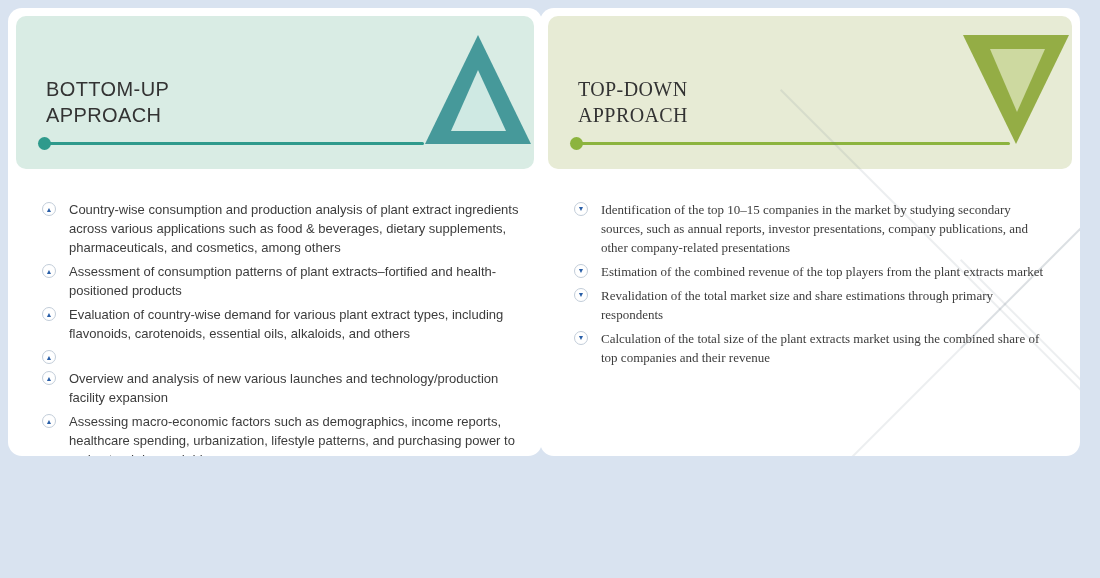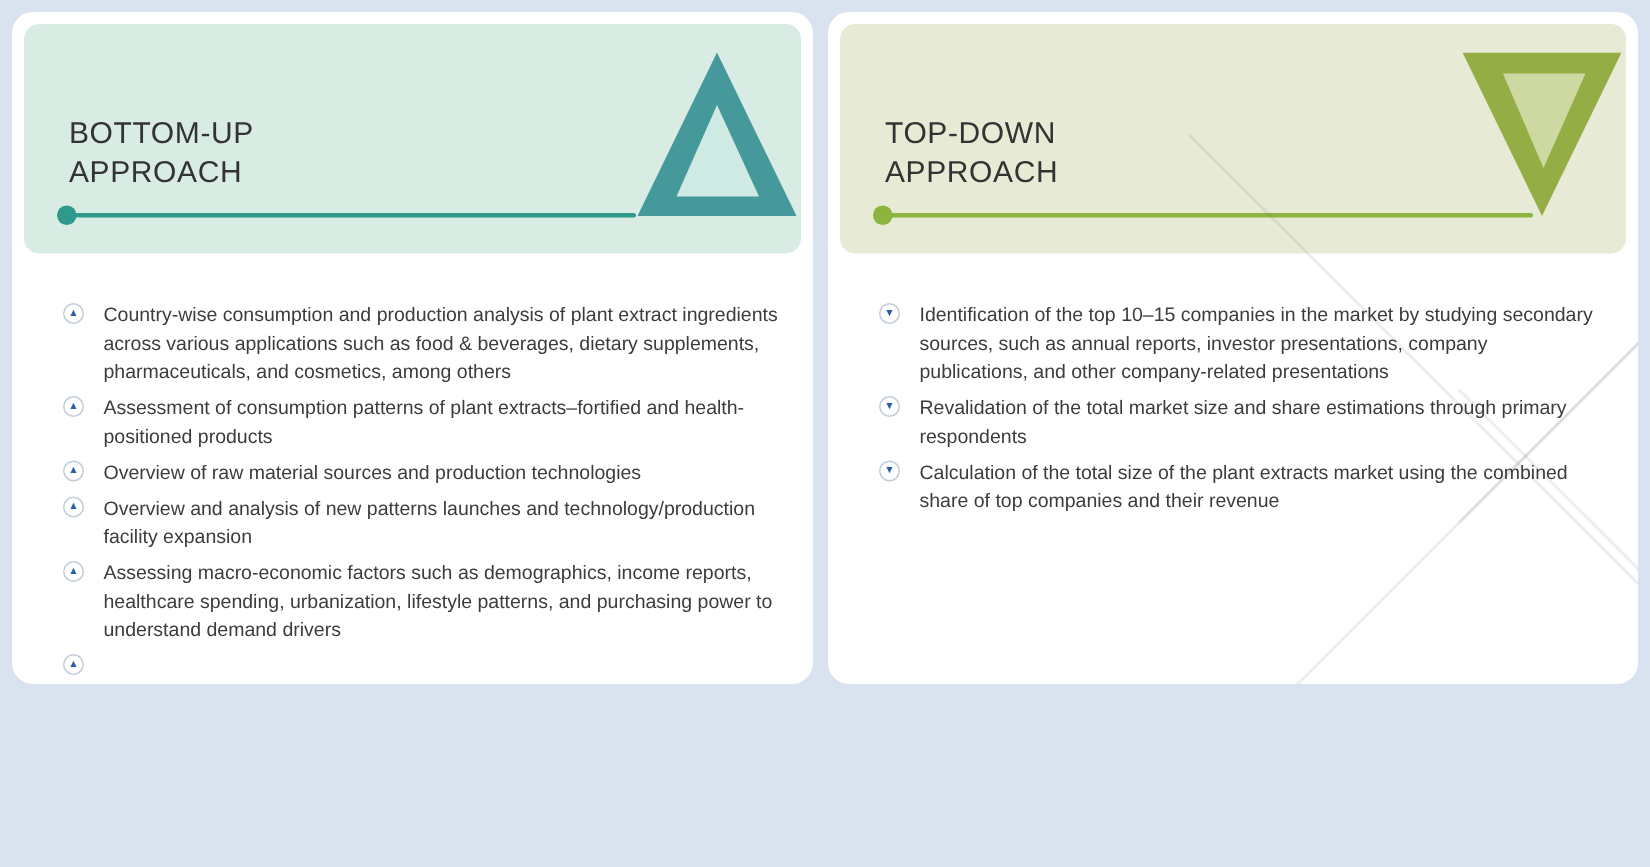--- a/index.html
+++ b/index.html
@@ -18,21 +18,21 @@
   }
   .card {
     position: absolute;
     top: 8px;
     bottom: 8px;
     background: var(--card-bg, #ffffff);
     border-radius: 14px;
     overflow: hidden;
   }
   .card.left  { left: 8px;   width: 534px; }
-  .card.right { left: 552px; width: 540px; }
+  .card.right { left: 540px; width: 540px; font-family: Liberation Serif, serif; }
 
   .hdr {
     position: absolute;
     left: 8px;
     right: 8px;
     top: 8px;
     height: 153px;
     border-radius: 10px;
   }
   .card.left  .hdr { background: var(--left-header-bg, #d9ece4); }
@@ -169,27 +169,32 @@
       <li>
         <span class="bullet">
             <i>▲</i>
           </span>
         <span class="txt">Assessment of consumption patterns of plant extracts–fortified and health-positioned products</span>
       </li>
       <li>
         <span class="bullet">
             <i>▲</i>
           </span>
-        <span class="txt">Overview of raw material sources and production technologies</span>
-      </li>
-      <li>
-        <span class="bullet">
-            <i>▲</i>
-          </span>
-        <span class="txt">Overview and analysis of new patterns launches and technology/production facility expansion</span>
+        <span class="txt">Evaluation of country-wise demand for various plant extract types, including flavonoids, carotenoids, essential oils, alkaloids, and others</span>
+      </li>
+      <li>
+        <span class="bullet">
+            <i>▲</i>
+          </span>
+      </li>
+      <li>
+        <span class="bullet">
+            <i>▲</i>
+          </span>
+        <span class="txt">Overview and analysis of new various launches and technology/production facility expansion</span>
       </li>
       <li>
         <span class="bullet">
             <i>▲</i>
           </span>
         <span class="txt">Assessing macro-economic factors such as demographics, income reports, healthcare spending, urbanization, lifestyle patterns, and purchasing power to understand demand drivers</span>
       </li>
       <li>
         <span class="bullet">
             <i>▲</i>
@@ -220,20 +225,26 @@
       <li>
         <span class="bullet">
             <i>▼</i>
           </span>
         <span class="txt">Identification of the top 10–15 companies in the market by studying secondary sources, such as annual reports, investor presentations, company publications, and other company-related presentations</span>
       </li>
       <li>
         <span class="bullet">
             <i>▼</i>
           </span>
+        <span class="txt">Estimation of the combined revenue of the top players from the plant extracts market</span>
+      </li>
+      <li>
+        <span class="bullet">
+            <i>▼</i>
+          </span>
         <span class="txt">Revalidation of the total market size and share estimations through primary respondents</span>
       </li>
       <li>
         <span class="bullet">
             <i>▼</i>
           </span>
         <span class="txt">Calculation of the total size of the plant extracts market using the combined share of top companies and their revenue</span>
       </li>
     </ul>
   </section>

